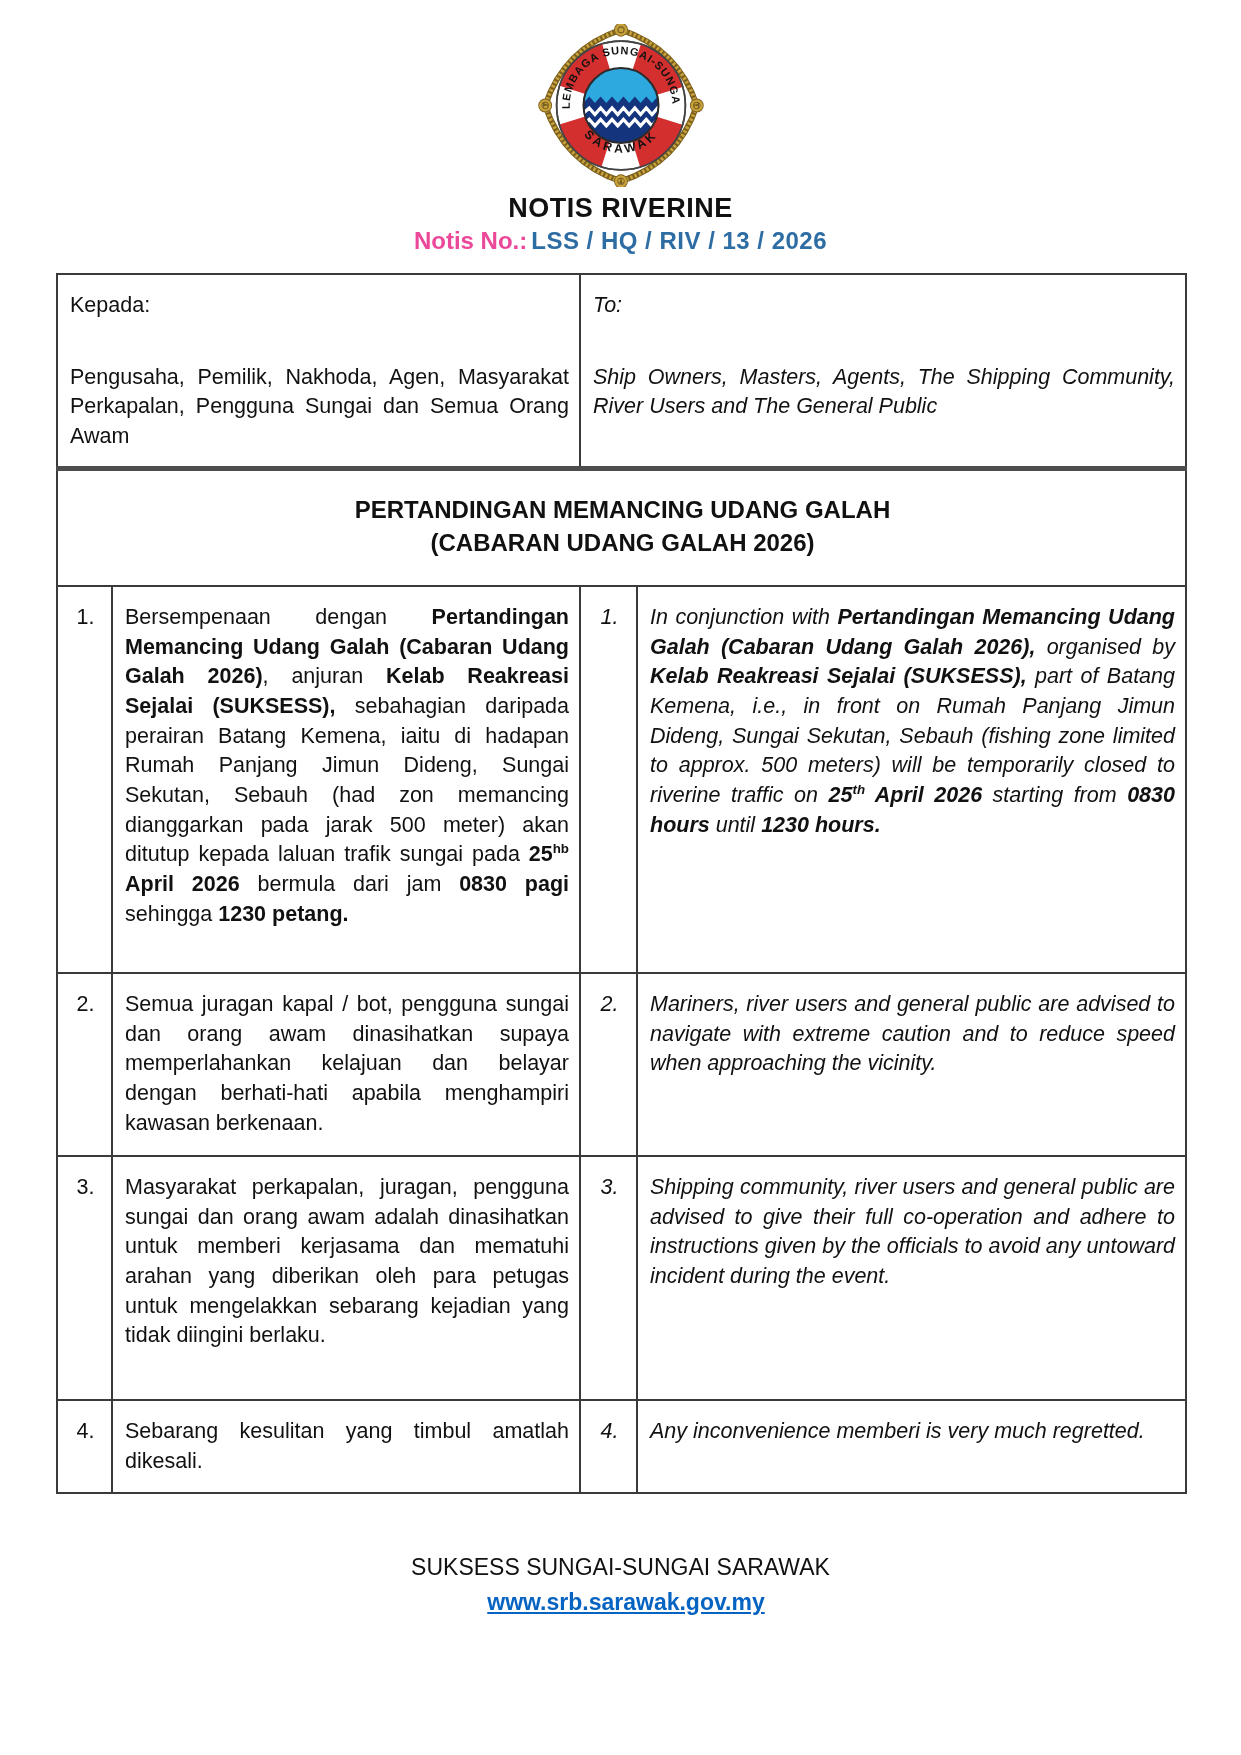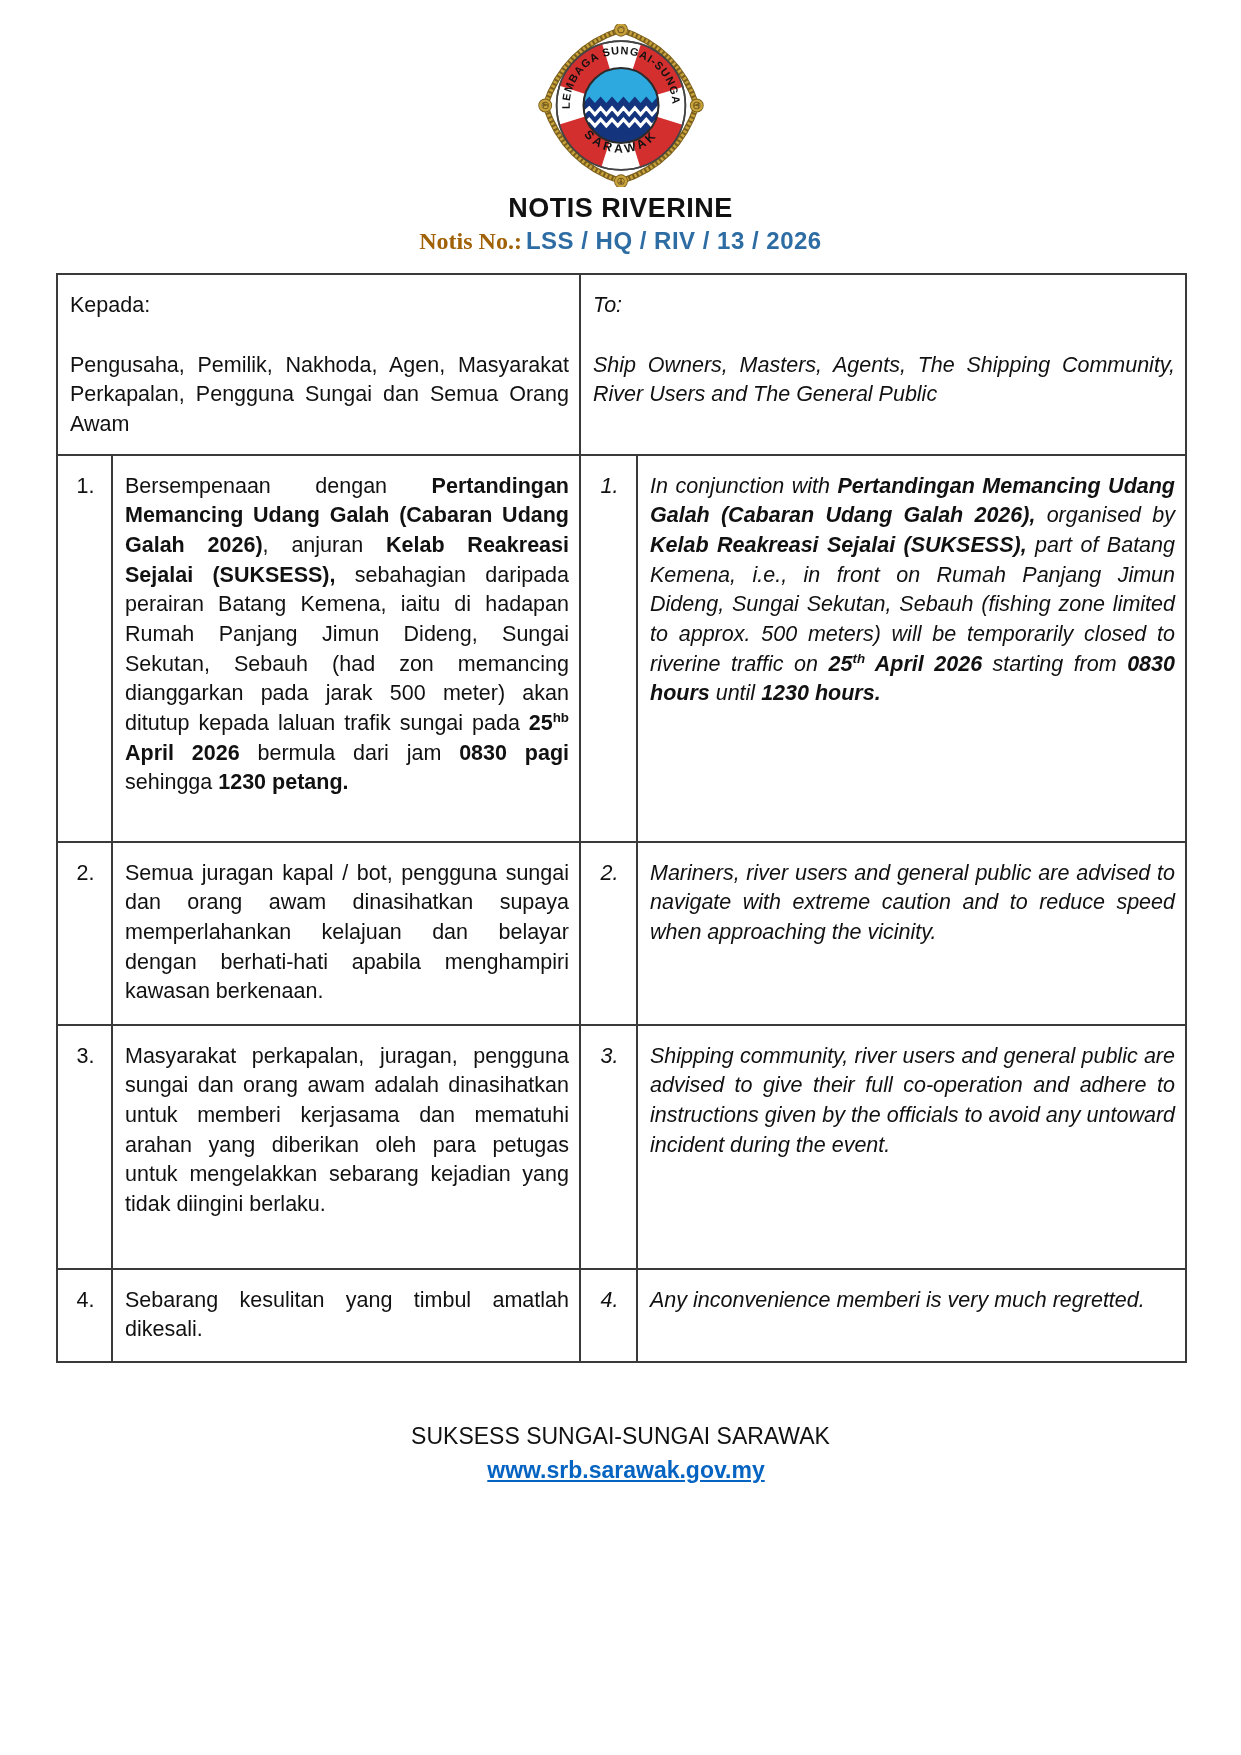--- a/index.html
+++ b/index.html
@@ -20,21 +20,21 @@
     background:#ffffff;
     font-family:"Liberation Sans","DejaVu Sans",sans-serif;
     color:#111;
     overflow:hidden;
   }
   .header{ text-align:center; padding-top:24px; }
   .logo-wrap{ line-height:0; margin-bottom:6px; }
   .title-main{ font-size:27px; font-weight:bold; letter-spacing:.5px; margin-top:4px;}
   .title-sub{ font-size:25px; font-weight:bold; font-variant:small-caps; letter-spacing:.5px; margin-top:2px;}
   .title-no{ font-size:24px; font-weight:bold; margin-top:3px;}
-  .title-no .no-label{ color:#a16207;font-family:Liberation Serif, serif; }
+  .title-no .no-label{ color:#ec4899; }
   .title-no .no-value{ color:var(--notice_no_blue); margin-left:4px; letter-spacing:.5px;}
 
   table.notice{
     border-collapse:collapse;
     table-layout:fixed;
     width:1129px;
     margin:18px 0 0 56px;
   }
   table.notice td{
     border:2px solid var(--border_dark);
@@ -46,21 +46,21 @@
   td.num{ text-align:center; padding-left:2px; padding-right:2px; }
   td.txt{ text-align:justify; }
   .en{ font-style:italic; }
   tr.subject-row td{
     border-top:5px solid #4d4d4d;
     text-align:center;
     font-weight:bold;
     font-size:24px;
     padding-top:22px;
   }
-  .kepada-label{ margin-bottom:30px; }
+  .kepada-label{ margin-bottom:42px; }
   sup{ font-size:.62em; vertical-align:super; line-height:0; }
   .footer{ text-align:center; margin-top:56px; font-size:23px; line-height:1.5; }
   .footer .controller{ font-weight:bold; }
   .footer a{
     color:var(--link_blue);
     font-weight:bold;
     margin-left:11px;
   }
 </style>
 </head>
@@ -129,20 +129,26 @@
         <tr style="height:154px">
       <td class="txt" colspan="2">
         <div class="kepada-label">Kepada:</div>
         <div>Pengusaha, Pemilik, Nakhoda, Agen, Masyarakat Perkapalan, Pengguna Sungai dan Semua Orang Awam</div>
       </td>
       <td class="txt en" colspan="2">
         <div class="kepada-label">To:</div>
         <div>Ship Owners, Masters, Agents, The Shipping Community, River Users and The General Public</div>
       </td>
     </tr>
+    <tr class="subject-row" style="height:118px">
+      <td colspan="4">
+        <div>PERTANDINGAN MEMANCING UDANG GALAH</div>
+        <div>(CABARAN UDANG GALAH 2026)</div>
+      </td>
+    </tr>
     <tr style="height:387px">
       <td class="num">1.</td>
       <td class="txt">Bersempenaan dengan <b>Pertandingan Memancing Udang Galah (Cabaran Udang Galah 2026)</b>, anjuran <b>Kelab Reakreasi Sejalai (SUKSESS),</b> sebahagian daripada perairan Batang Kemena, iaitu di hadapan Rumah Panjang Jimun Dideng, Sungai Sekutan, Sebauh (had zon memancing dianggarkan pada jarak 500 meter) akan ditutup kepada laluan trafik sungai pada <b>25</b><b><sup>hb</sup></b><b> April 2026</b> bermula dari jam <b>0830 pagi</b> sehingga <b>1230 petang.</b></td>
       <td class="num en">1.</td>
       <td class="txt en">In conjunction with <b>Pertandingan Memancing Udang Galah (Cabaran Udang Galah 2026),</b> organised by <b>Kelab Reakreasi Sejalai (SUKSESS),</b> part of Batang Kemena, i.e., in front on Rumah Panjang Jimun Dideng, Sungai Sekutan, Sebauh (fishing zone limited to approx. 500 meters) will be temporarily closed to riverine traffic on <b>25</b><b><sup>th</sup></b><b> April 2026</b> starting from <b>0830 hours</b> until <b>1230 hours.</b></td>
     </tr>
     <tr style="height:183px">
       <td class="num">2.</td>
       <td class="txt">Semua juragan kapal / bot, pengguna sungai dan orang awam dinasihatkan supaya memperlahankan kelajuan dan belayar dengan berhati-hati apabila menghampiri kawasan berkenaan.</td>
       <td class="num en">2.</td>

